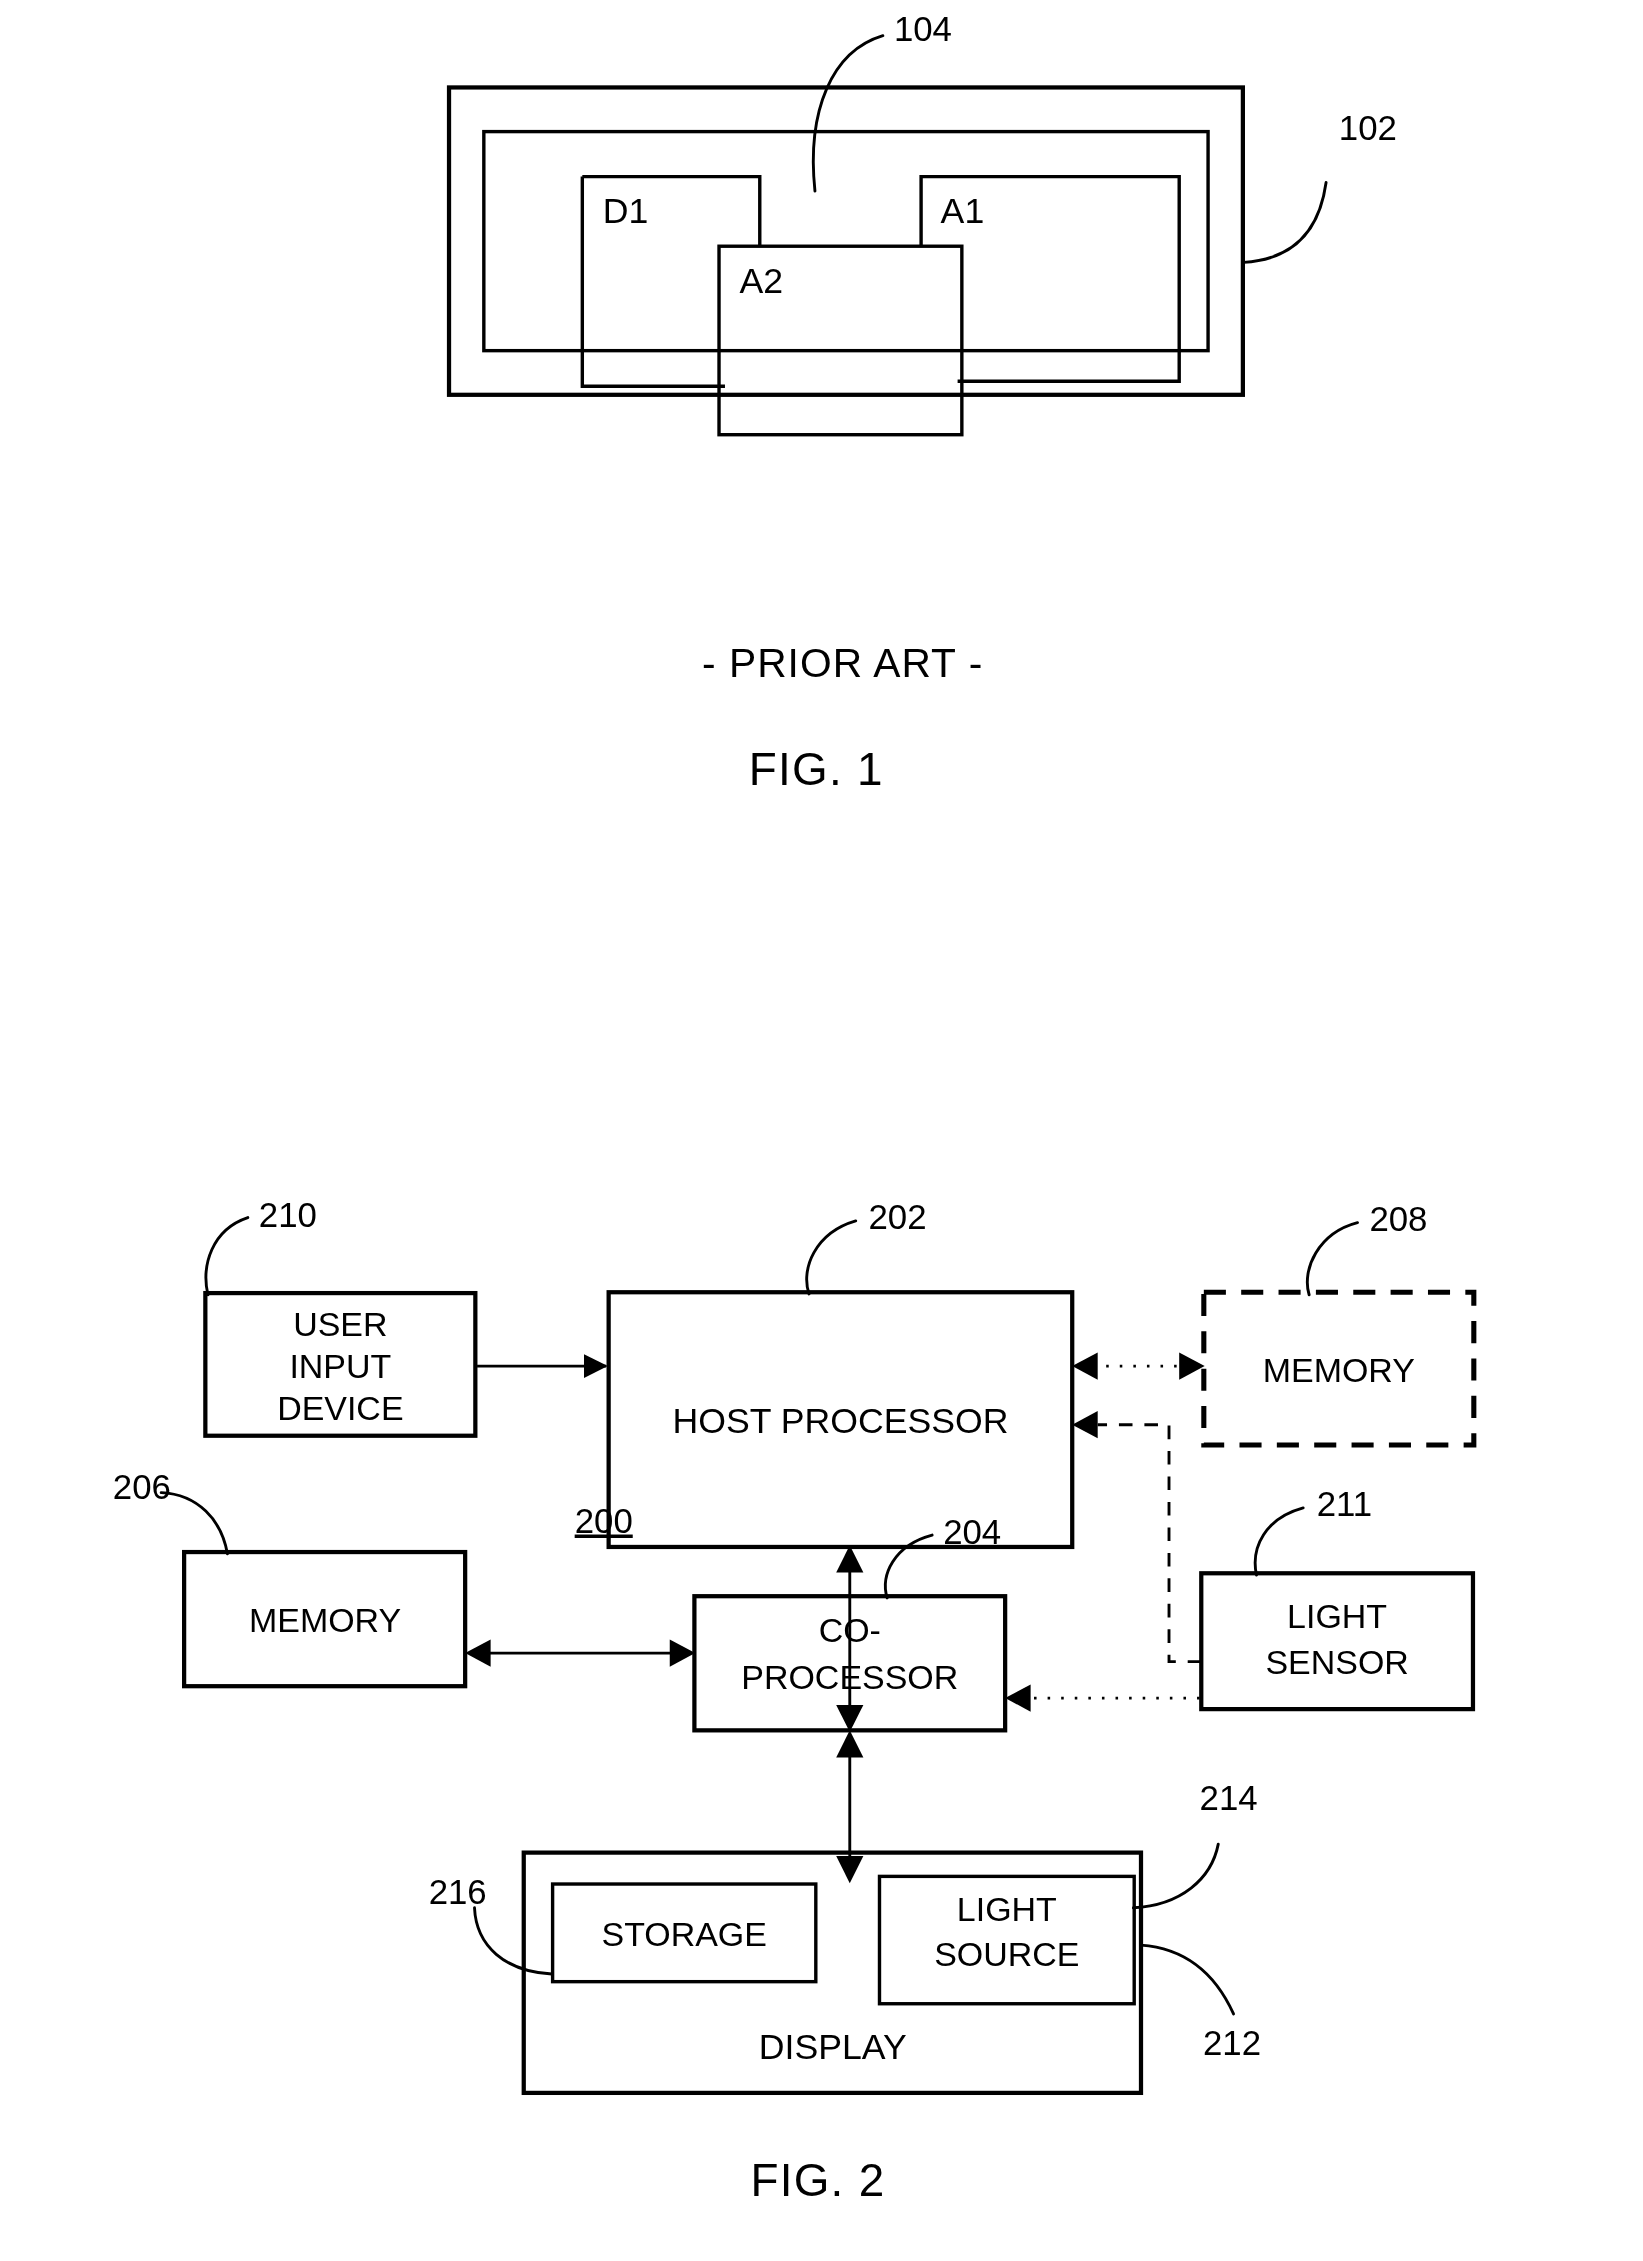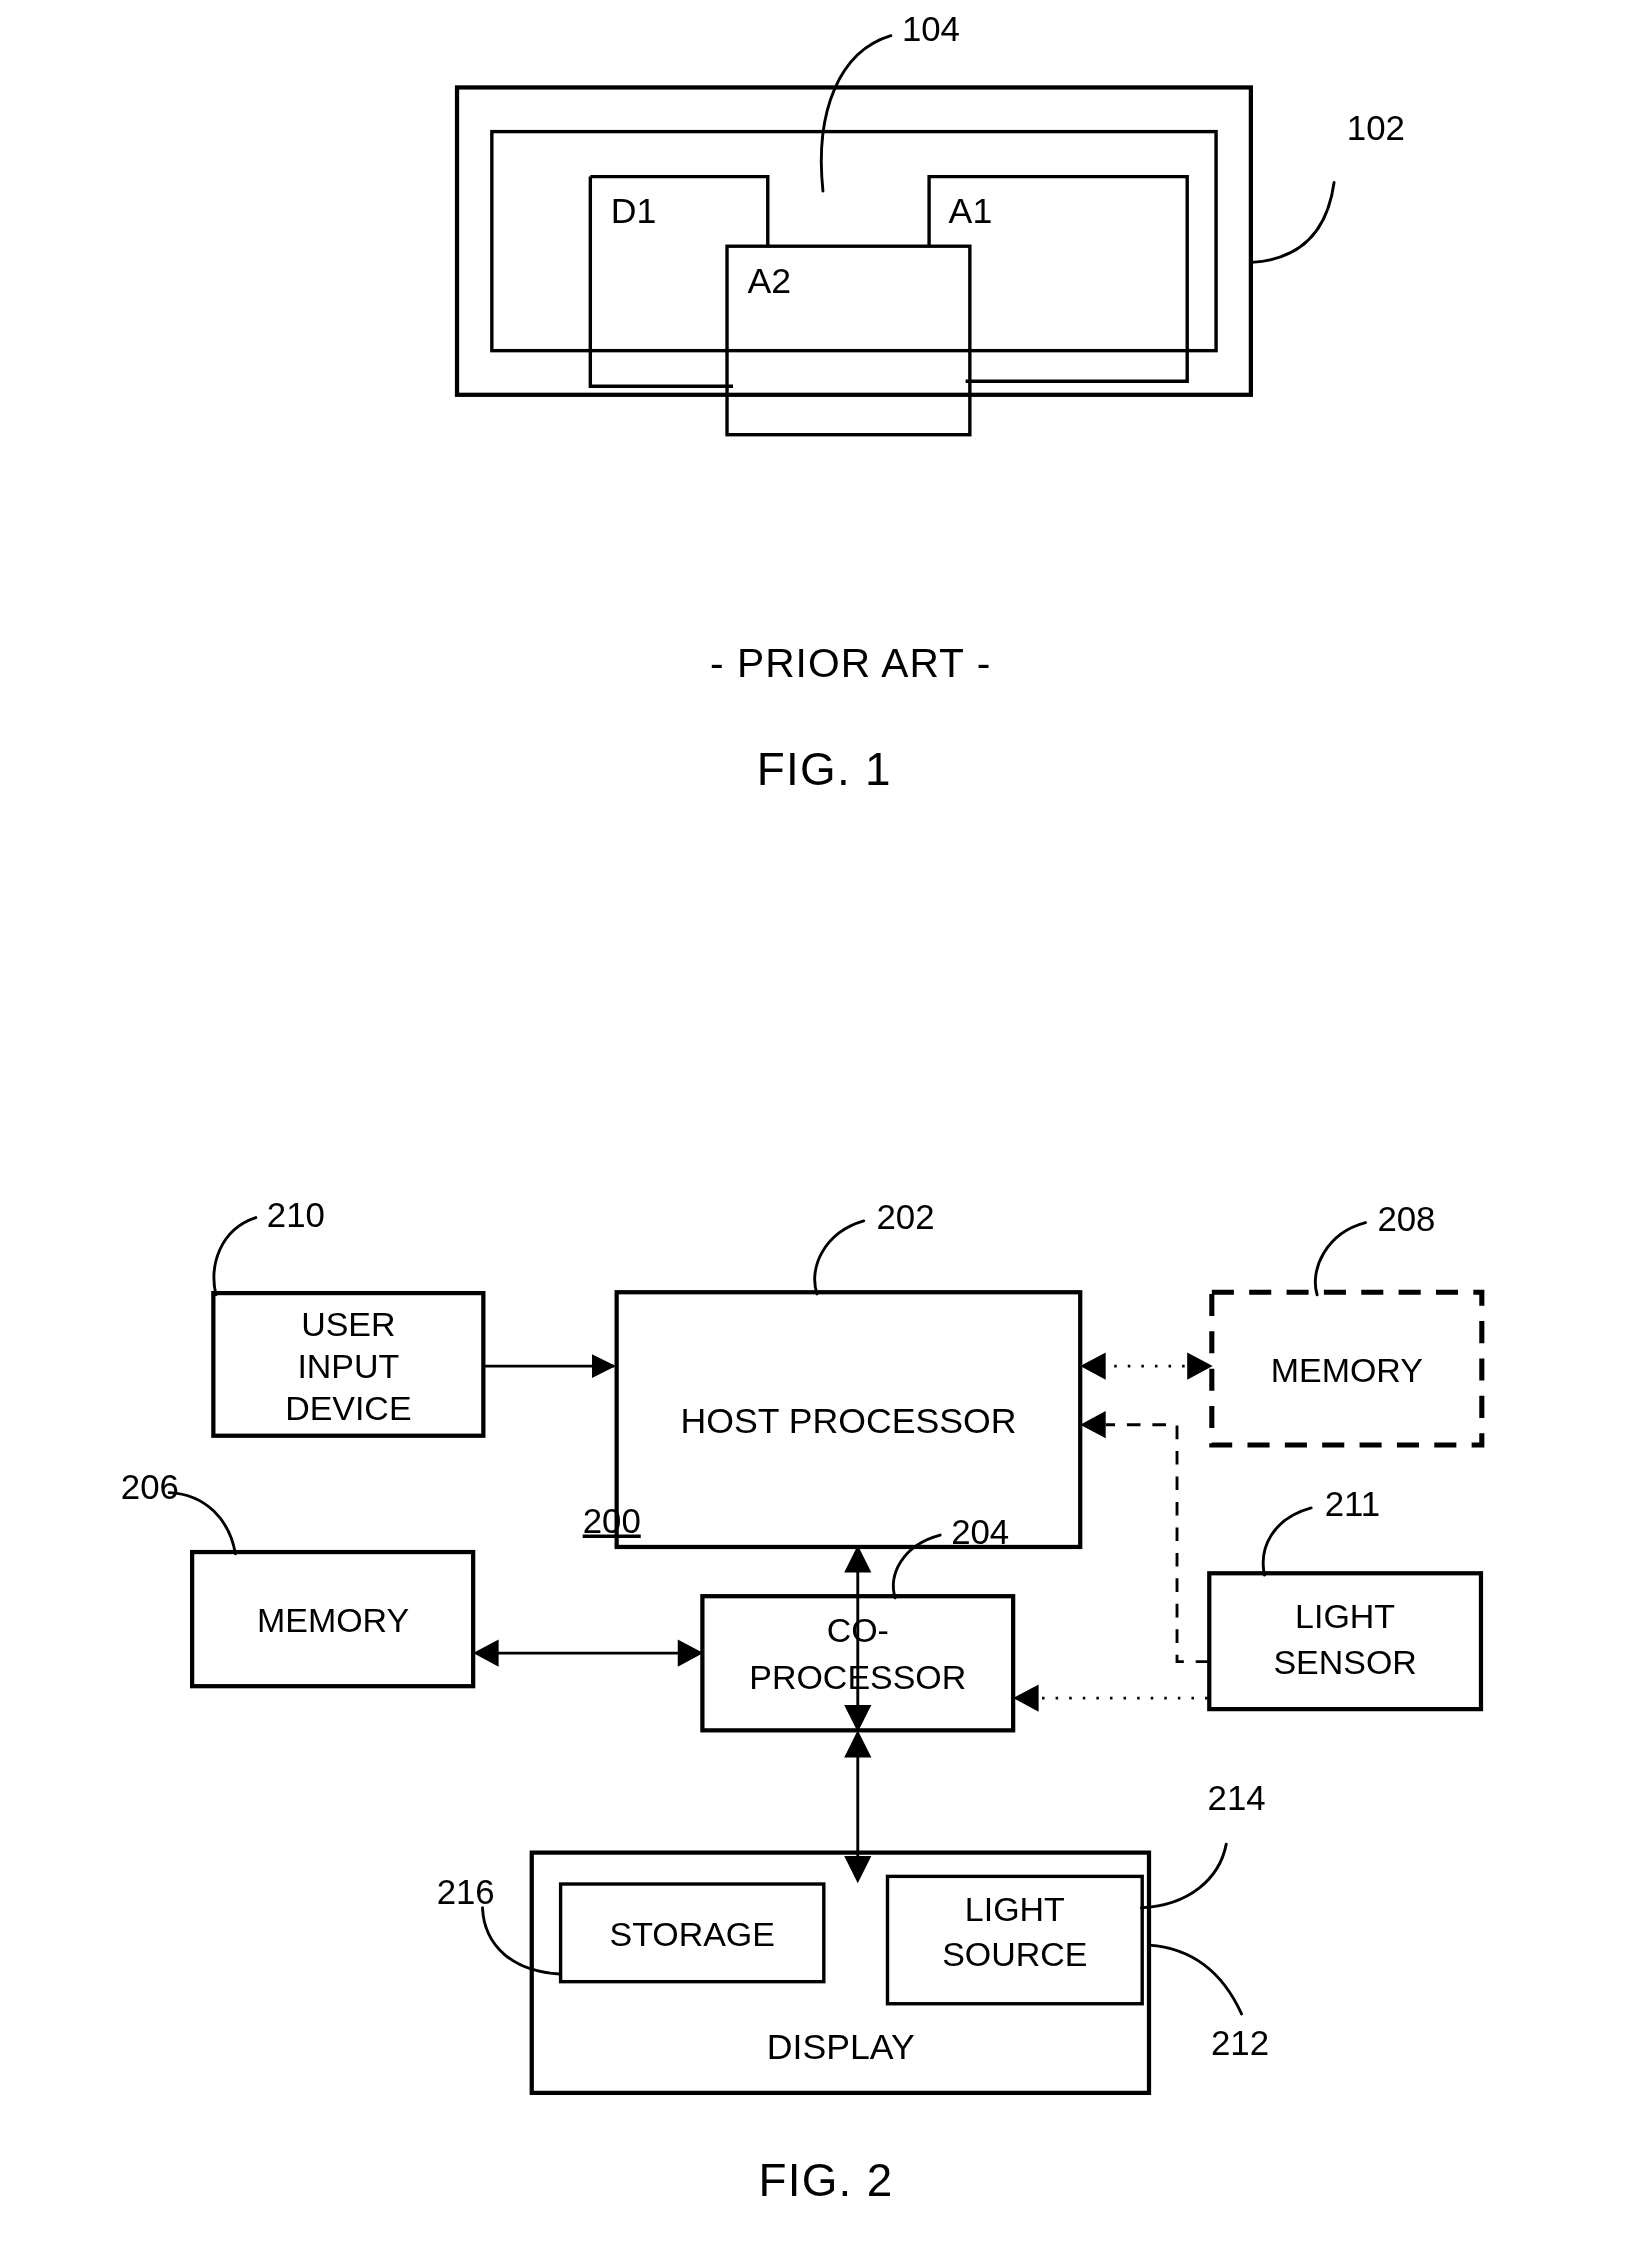--- a/index.html
+++ b/index.html
@@ -11,21 +11,21 @@
   body {
     width: 1644px;
     height: 2261px;
     font-family: "Liberation Sans", sans-serif;
     color: #000000;
     position: relative;
     overflow: hidden;
   }
   #sheet {
     position: absolute;
-    left: 12px;
+    left: 4px;
     top: 0;
     width: 1604px;
     height: 2261px;
   }
   svg { display: block; }
   .box-line {
     fill: none;
     stroke: #000000;
     stroke-width: 5;
   }

